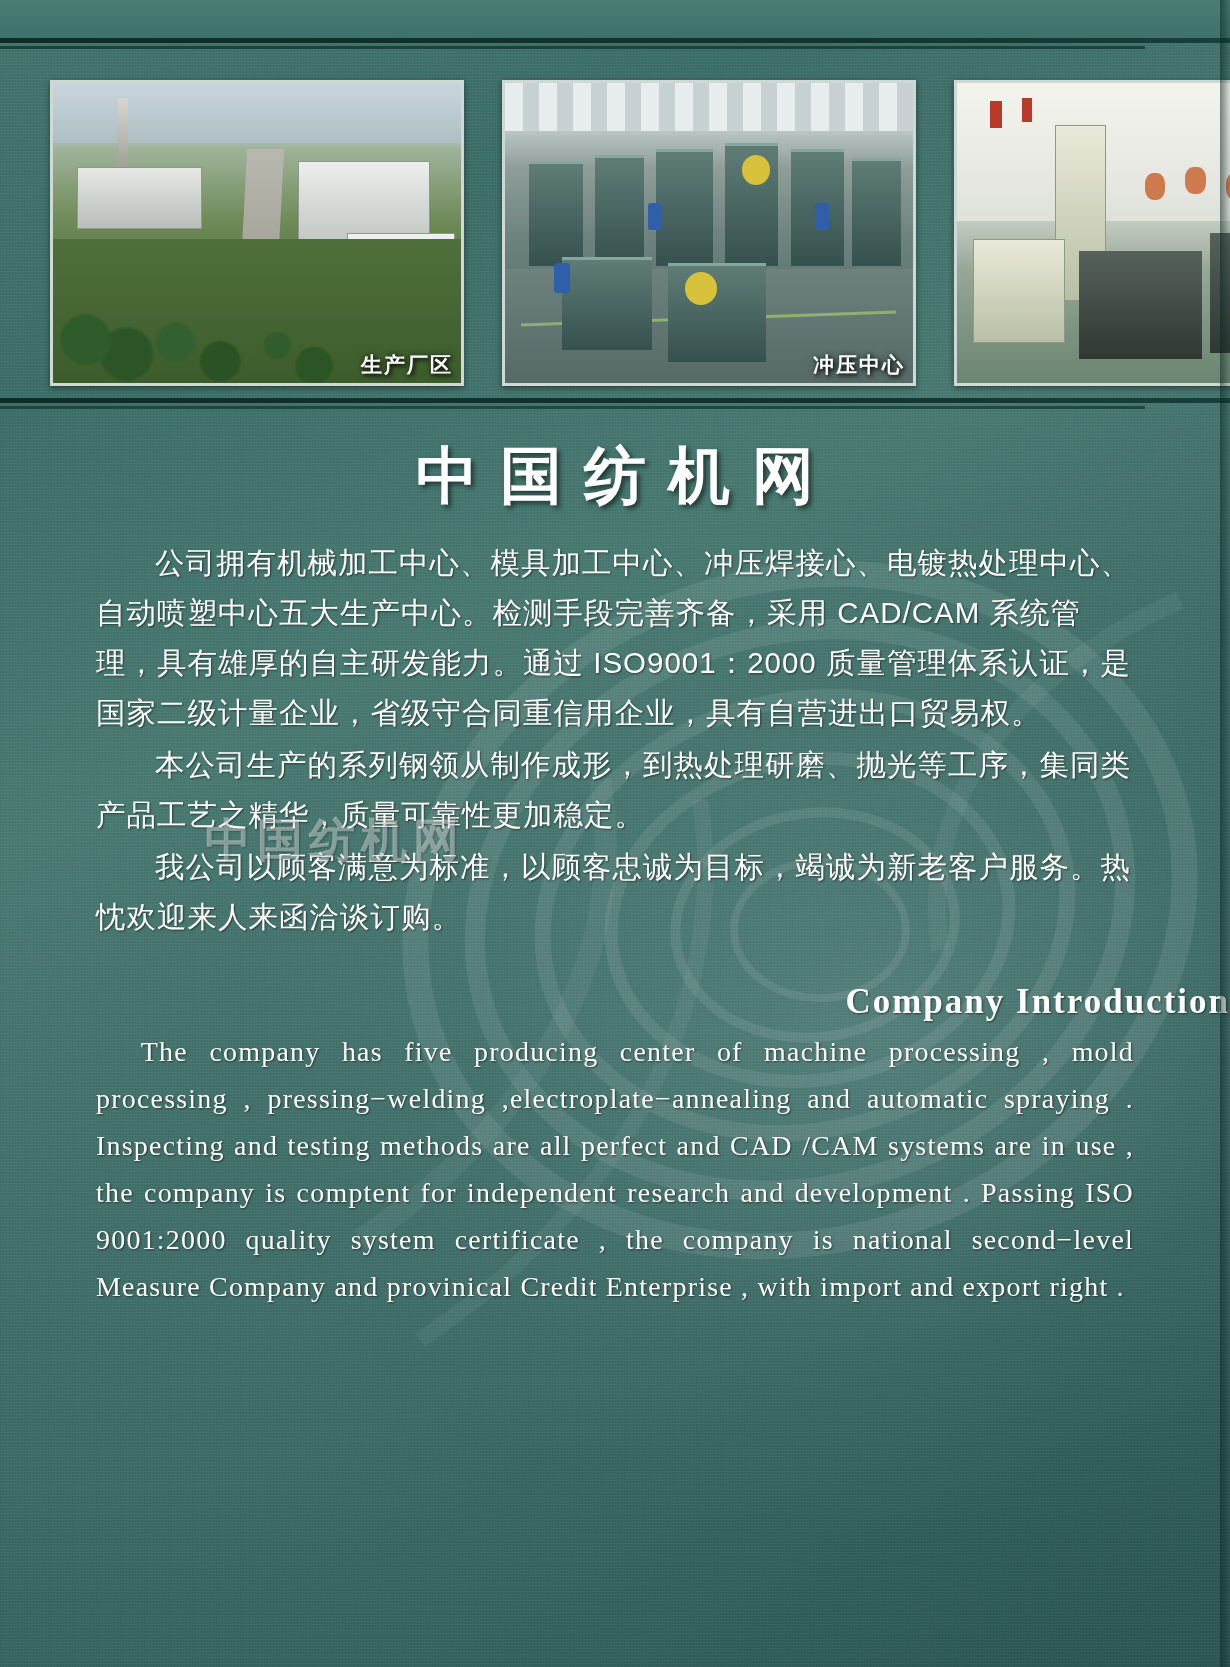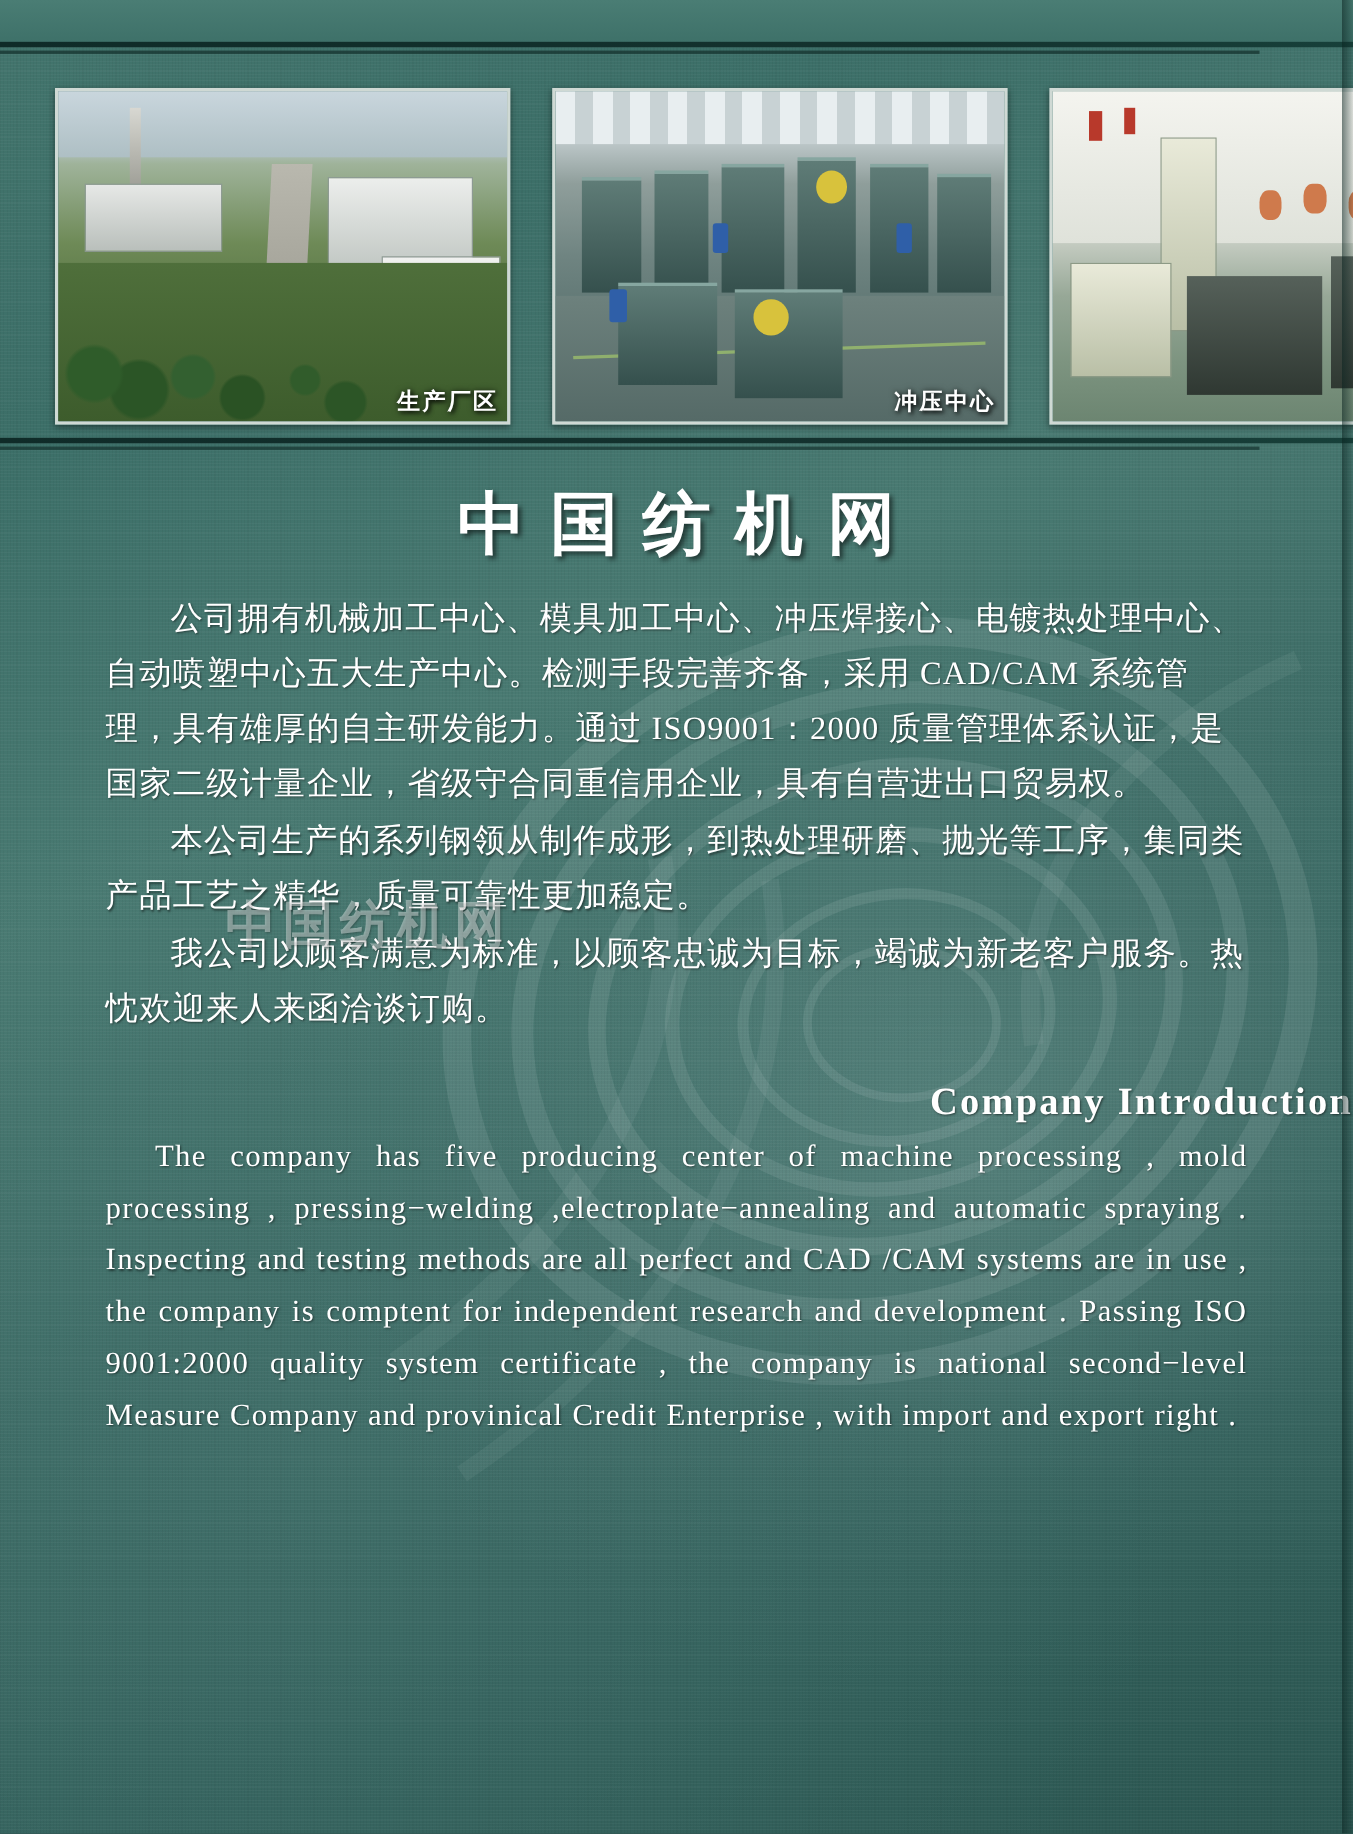--- a/index.html
+++ b/index.html
@@ -201,21 +201,21 @@
     font-weight: 700;
     font-size: 62px;
     letter-spacing: 22px;
     text-indent: 22px;
     padding: 14px 0 6px 0;
     text-shadow: 3px 3px 5px rgba(0,0,0,0.55);
   }
   .cn-body {
     margin: 14px 96px 0 96px;
     color: #ffffff;
-    font-family: Liberation Serif, serif;
+    font-family: Liberation Sans, sans-serif;
     font-size: 29.5px;
     line-height: 50px;
     letter-spacing: 1px;
     text-shadow: 1px 1px 2px rgba(0,0,0,0.5);
   }
   .cn-body p { margin: 0 0 2px 0; text-indent: 2em; }
 
   .en-head {
     margin: 40px 0 4px 0;
     text-align: right;

